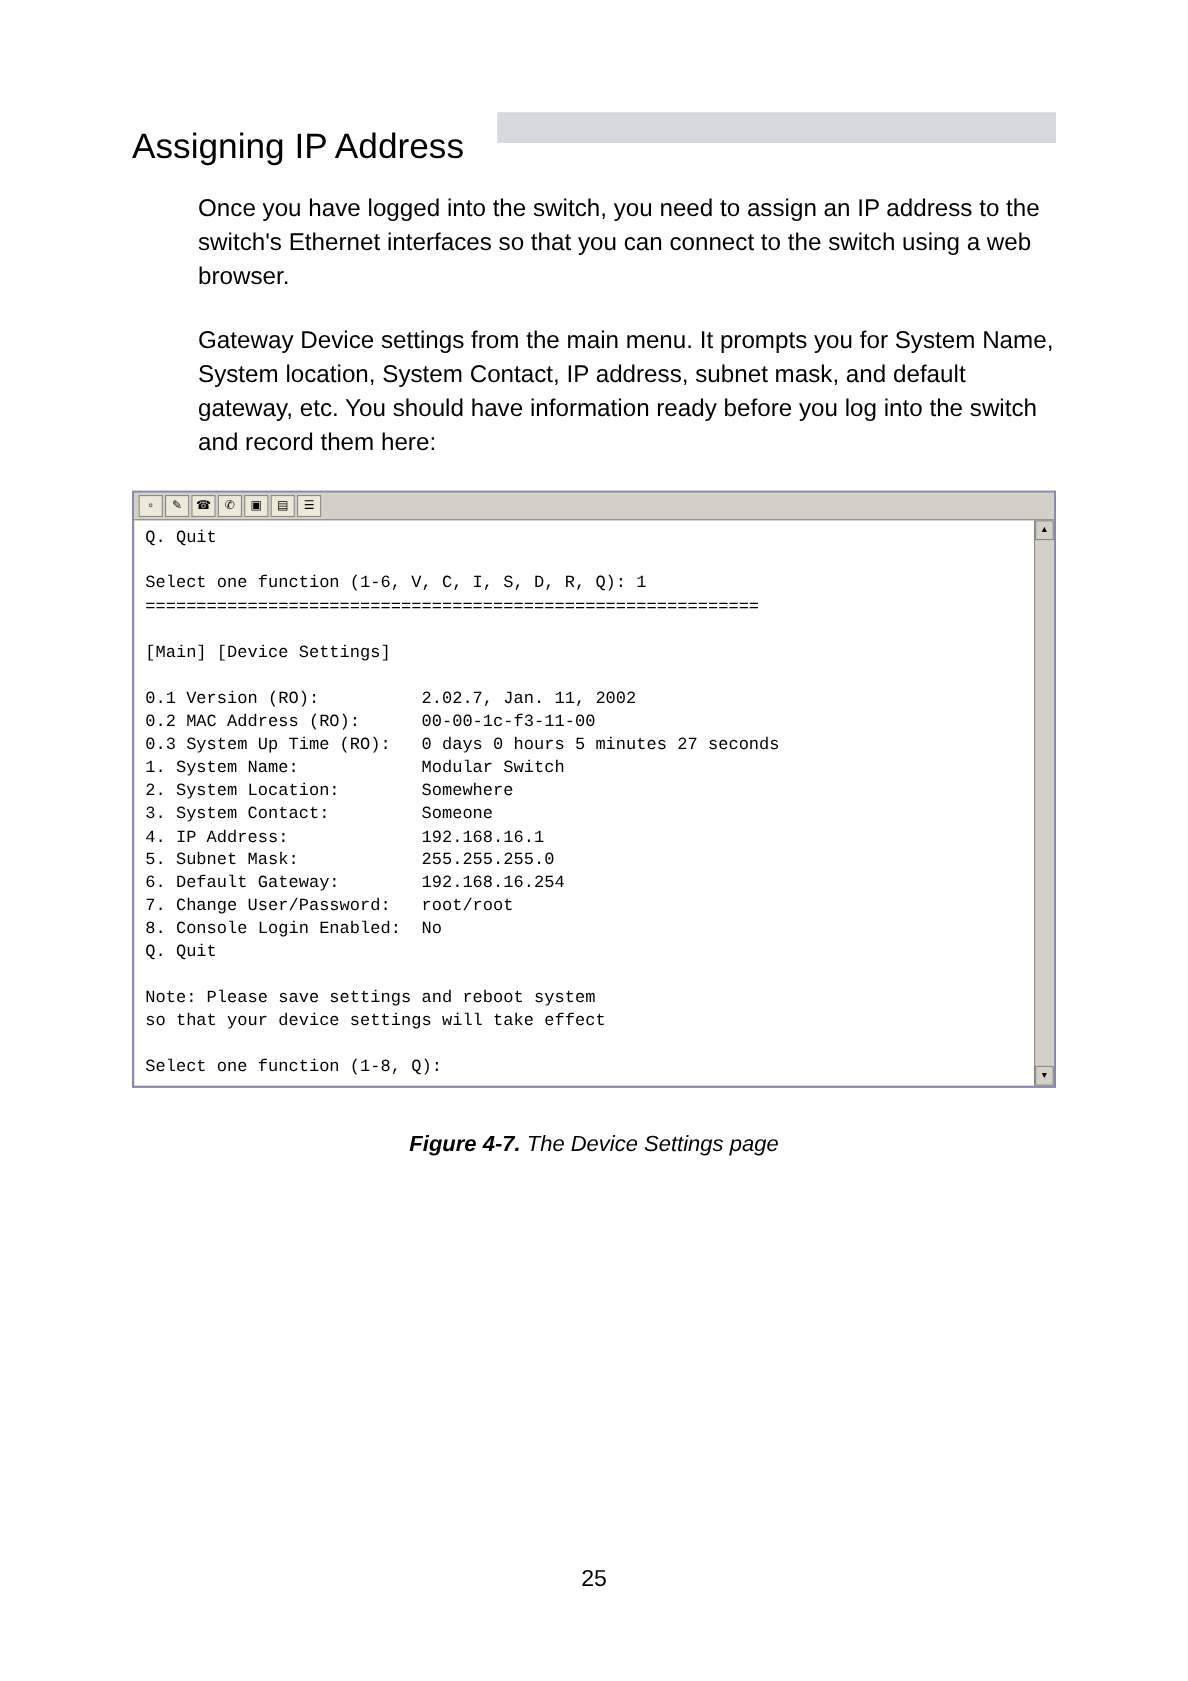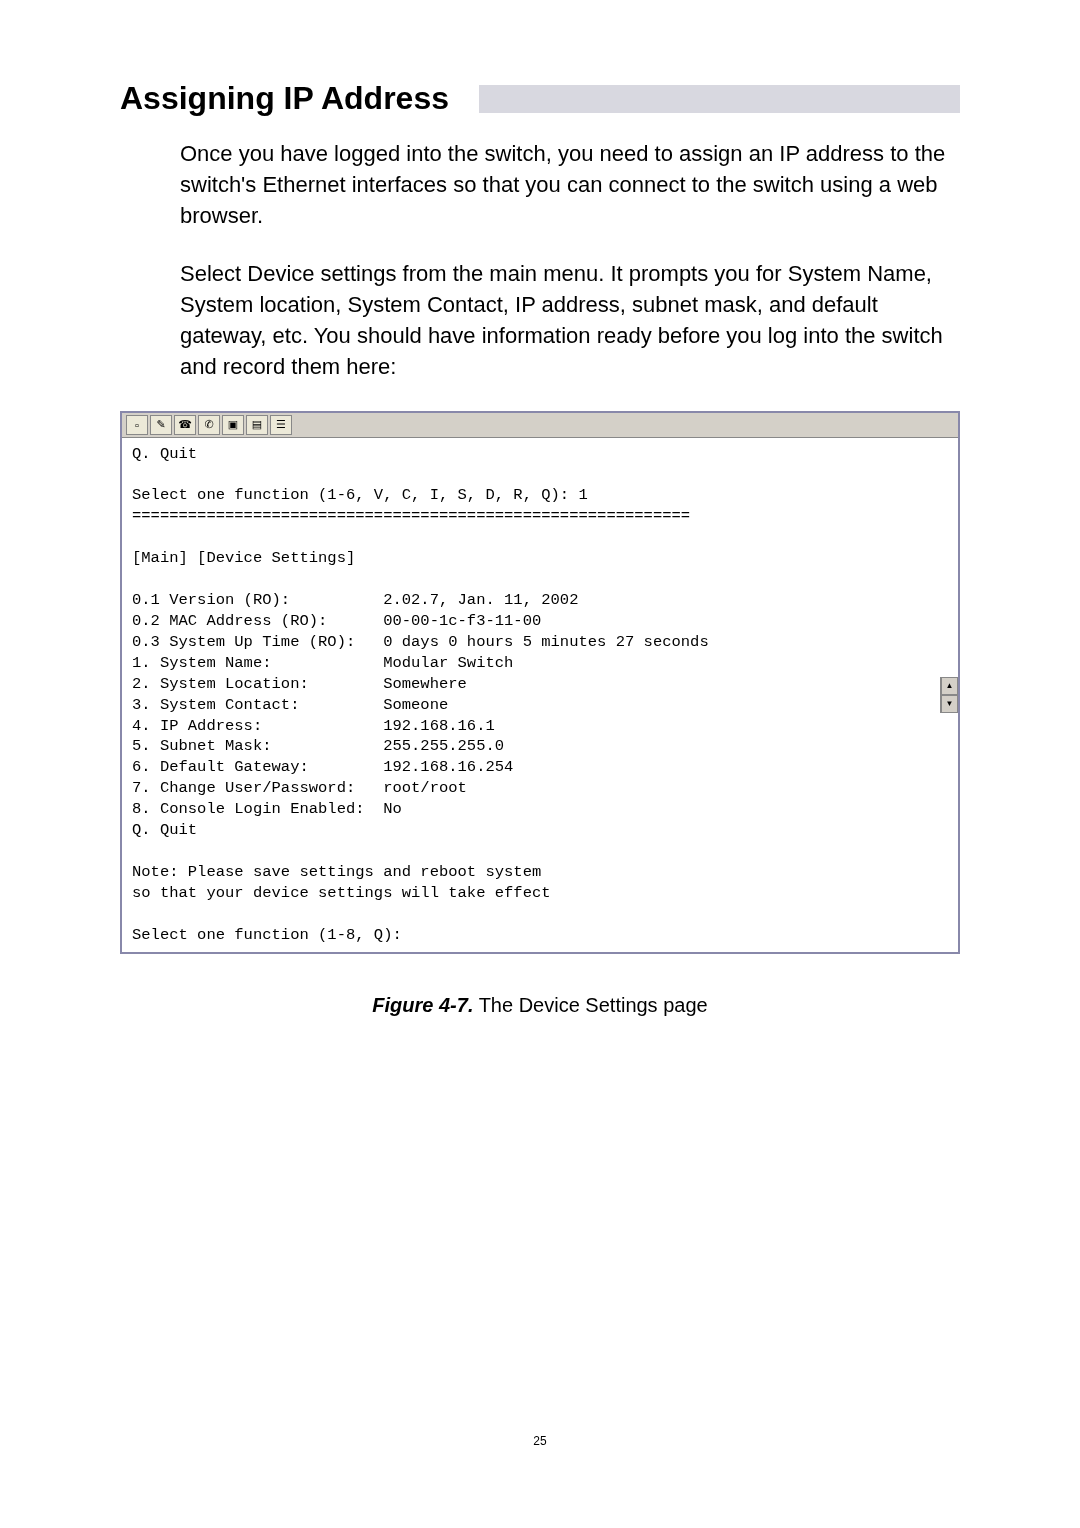--- a/index.html
+++ b/index.html
@@ -11,22 +11,23 @@
       padding: 80px 120px 40px 120px;
       color: #000;
     }
     .heading-row {
       display: flex;
       align-items: center;
       margin-bottom: 20px;
     }
     .heading {
       font-size: 32px;
-      font-weight: bold;
+      font-weight: normal;
       white-space: nowrap;
+      margin-top: 35px;
     }
     .heading-bar {
       flex: 1;
       height: 28px;
       background: #d8d8e0;
       margin-left: 30px;
     }
     .body-text {
       font-size: 22px;
       line-height: 1.4;
@@ -53,21 +54,20 @@
       height: 20px;
       border: 1px solid #888;
       background: #ece9d8;
       display: inline-flex;
       align-items: center;
       justify-content: center;
       font-size: 11px;
     }
     .term-inner {
       display: flex;
-      align-items: center;
     }
     .term-content {
       flex: 1;
       font-family: "Courier New", monospace;
       font-size: 15.5px;
       line-height: 1.35;
       padding: 6px 10px;
       white-space: pre;
       color: #000;
     }
@@ -92,25 +92,26 @@
       text-align: center;
       margin-top: 40px;
       font-size: 20px;
     }
     .figure-caption .fig-bold {
       font-weight: bold;
       font-style: italic;
       text-align: center;
     }
     .figure-caption .fig-italic {
+      font-style: italic;
       margin-top: 42px;
     }
     .page-num {
       text-align: center;
-      font-size: 12px;
+      font-size: 21px;
       position: absolute;
       bottom: 40px;
       left: 0; right: 0;
     }
     .page-wrap {
       position: relative;
       height: 100%;
     }
   </style>
 </head>
@@ -119,21 +120,21 @@
 
 <div class="heading-row">
   <div class="heading">Assigning IP Address</div>
   <div class="heading-bar"></div>
 </div>
 
 
 <p class="body-text" style="margin-top:22px">Once you have logged into the switch, you need to assign an IP address to the switch's Ethernet interfaces so that you can connect to the switch using a web browser.</p>
 
 <p class="body-text">
-  <span>Select </span><span class="inline-bold">Device settings</span><span> from the main menu. It prompts you for System Name, System location, System Contact, IP address, subnet mask, and default gateway, etc. You should have information ready before you log into the switch and record them here:</span>
+  <span>Gateway </span><span class="inline-bold">Device settings</span><span> from the main menu. It prompts you for System Name, System location, System Contact, IP address, subnet mask, and default gateway, etc. You should have information ready before you log into the switch and record them here:</span>
 </p>
 
 <div class="terminal-box">
   <div class="toolbar">
     <span class="tool-icon">▫</span>
     <span class="tool-icon">✎</span>
     <span class="tool-icon">☎</span>
     <span class="tool-icon">✆</span>
     <span class="tool-icon">▣</span>
     <span class="tool-icon">▤</span>

